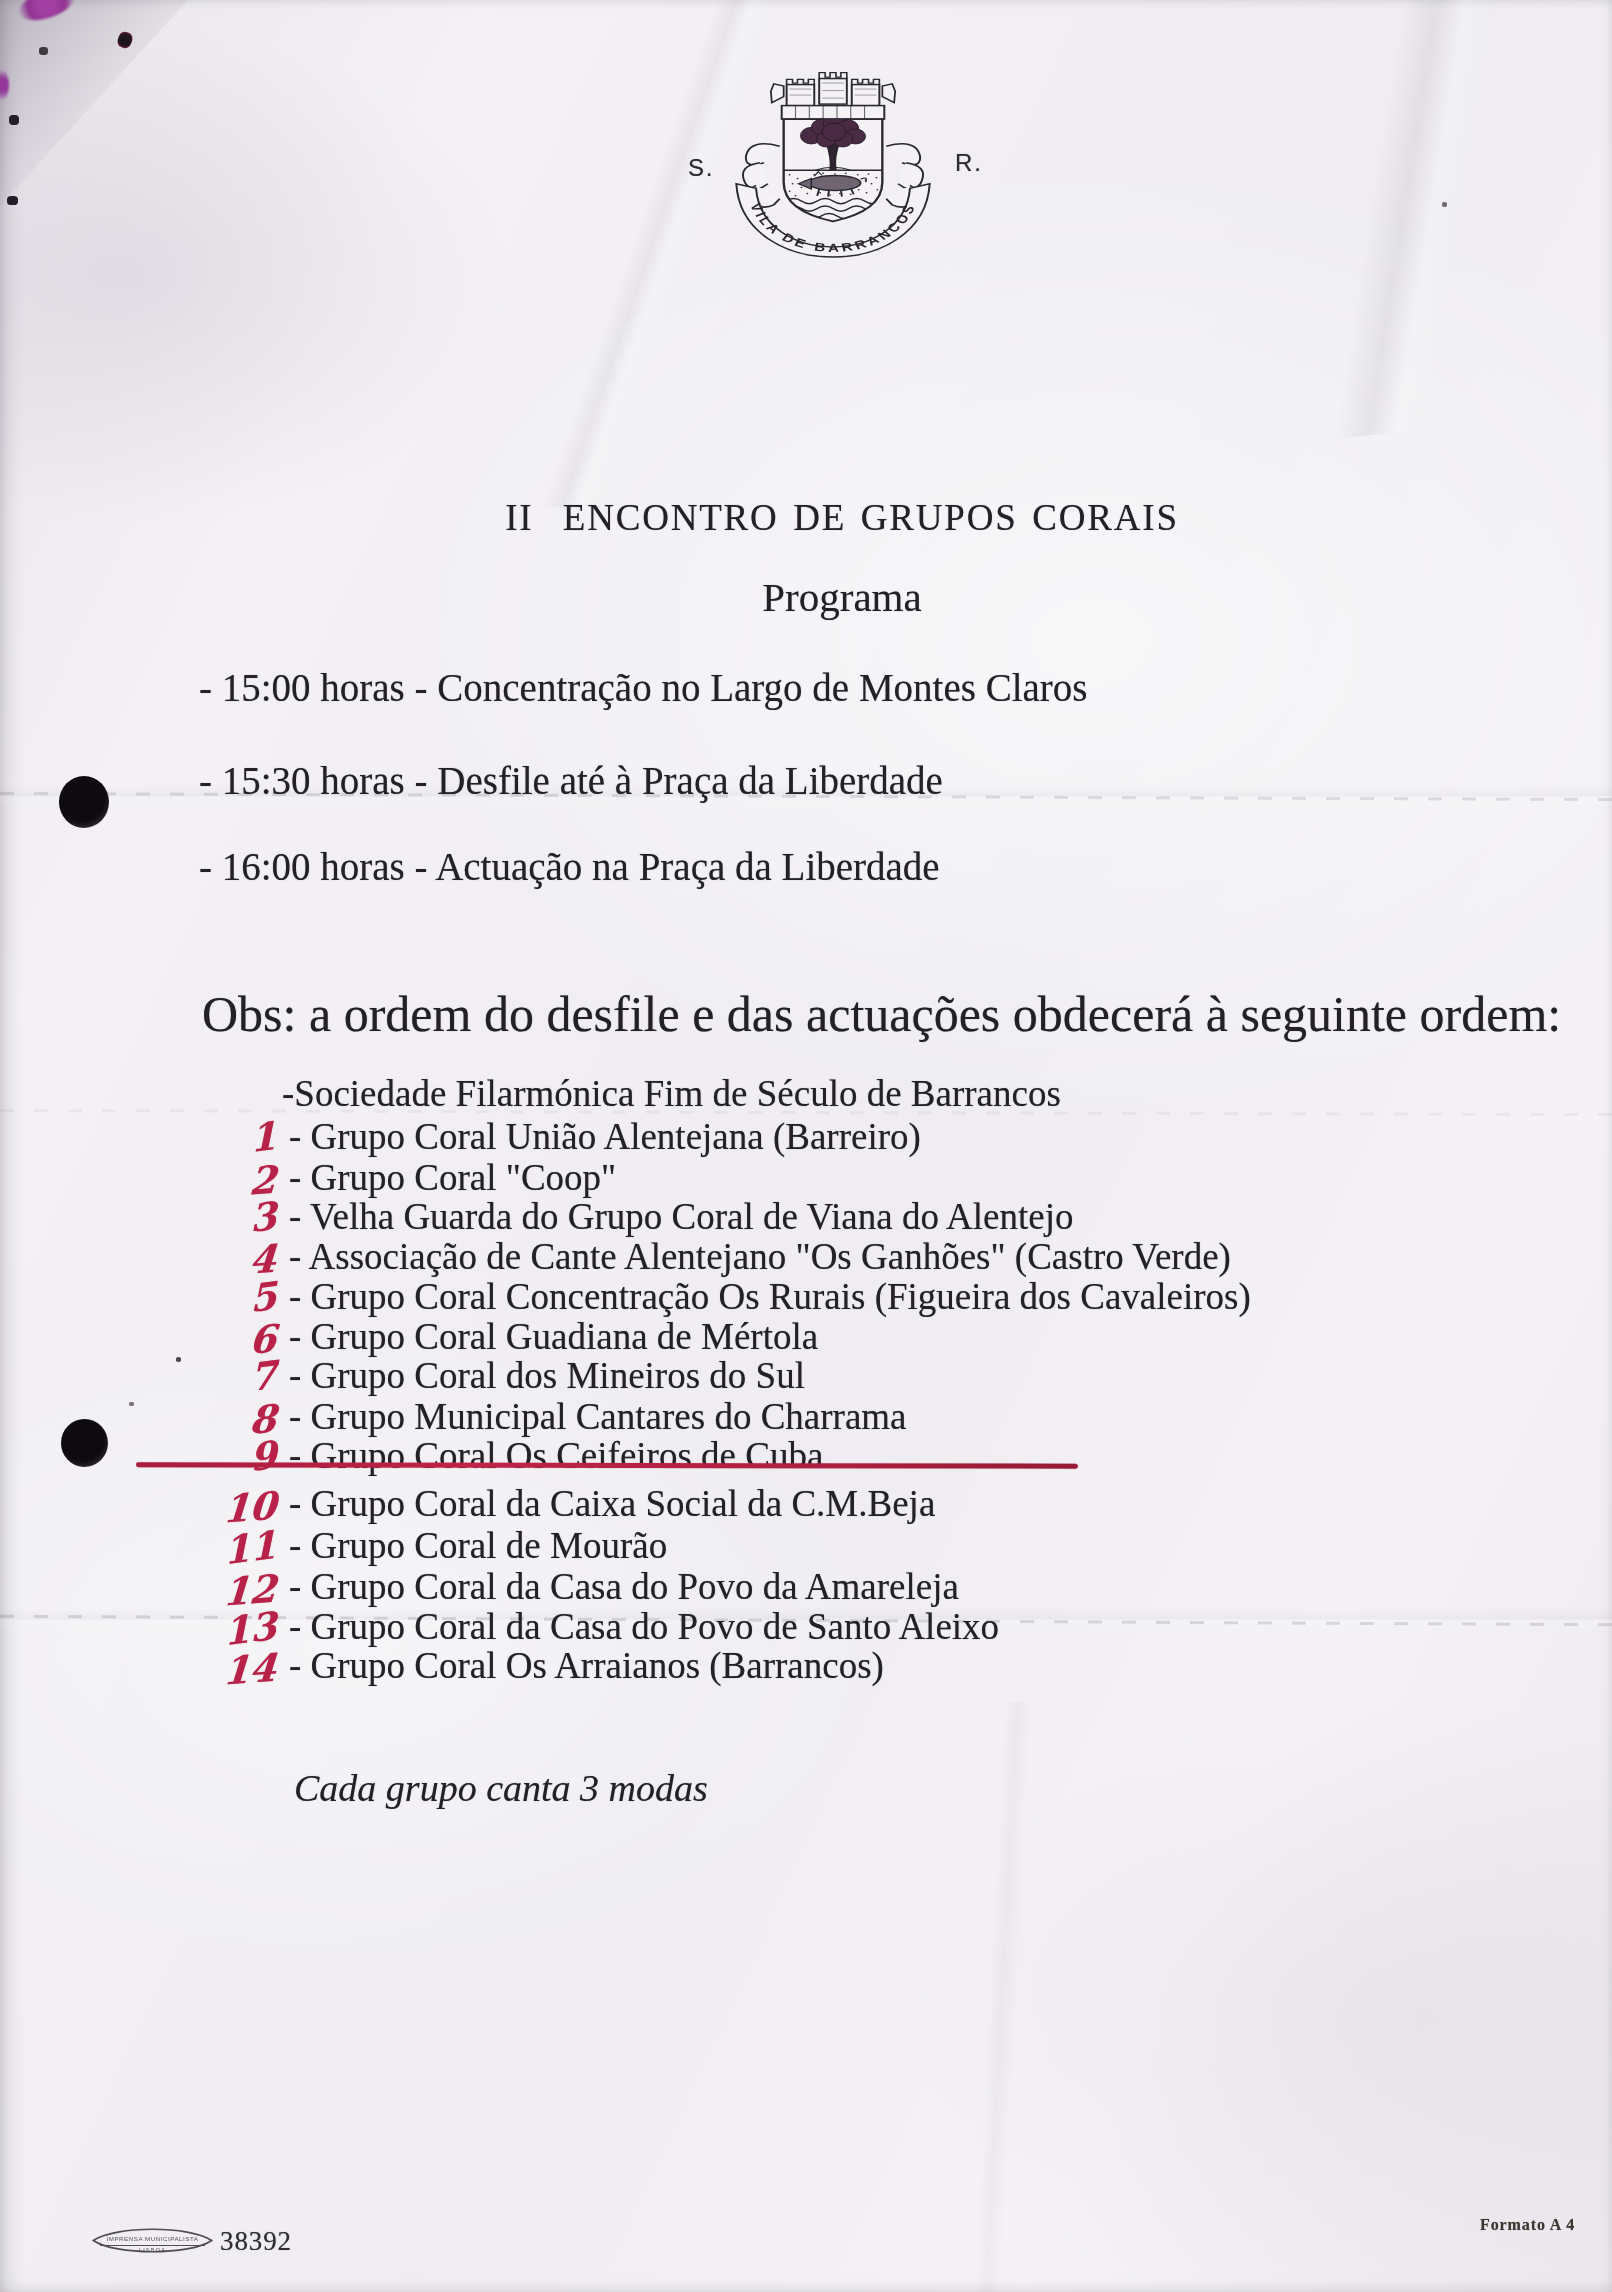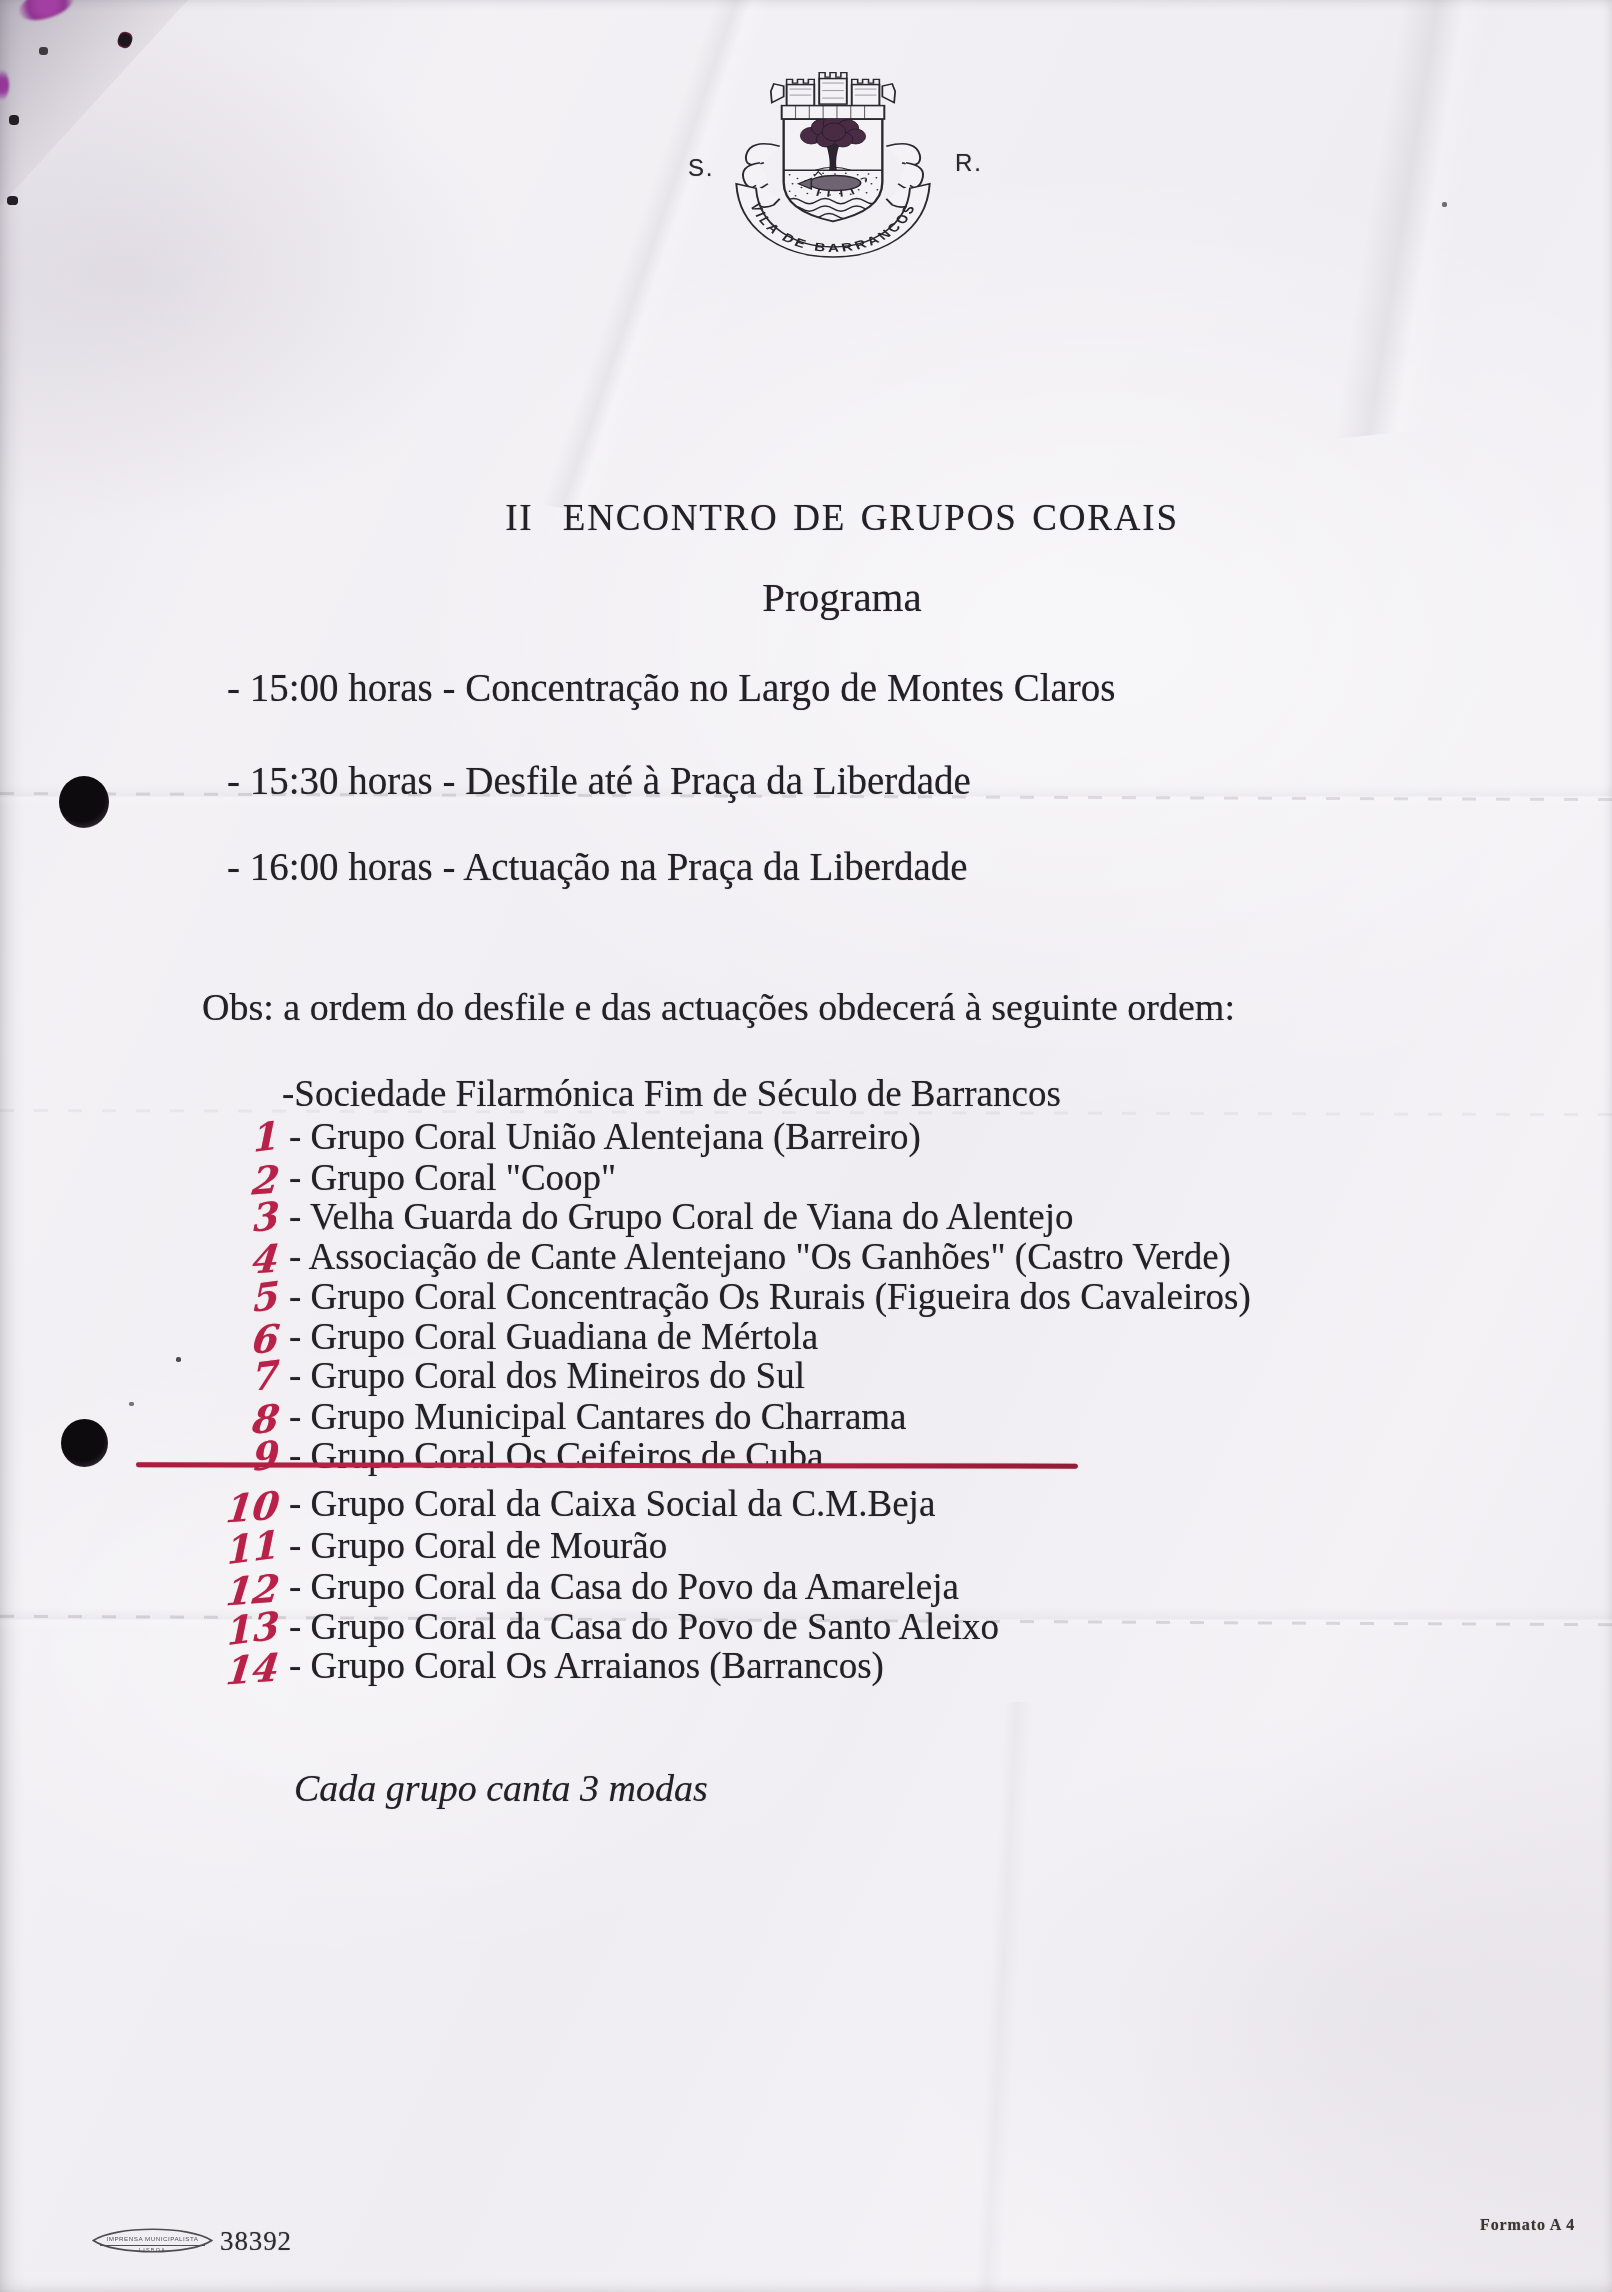--- a/index.html
+++ b/index.html
@@ -36,25 +36,25 @@
   }
   .s-letter{ left:688px; top:154px; }
   .r-letter{ left:955px; top:149px; }
 
   
   .centered{ left:36px; width:1612px; text-align:center; }
   .doc-title{ top:496px; font-size:37px; letter-spacing:1.8px; word-spacing:3.6px; white-space:pre; }
   .doc-subtitle{ top:573px; font-size:41px; }
 
   
-  .sched{ left:199px; font-size:39px;margin-left:28px; }
+  .sched{ left:199px; font-size:39px; }
   .sched-0{ top:665px; } .sched-1{ top:758px; } .sched-2{ top:844px; }
 
   
-  .note-line{ left:202px; top:985px; font-size:38px; }
+  .note-line{ left:202px; top:985px; font-size:50px; }
   .lineup-intro{ left:282px; top:1072px; font-size:37px; }
   .row{ left:224px; font-size:37px; white-space:nowrap; }
   .row .num{
     display:inline-block; width:56px; text-align:right; margin-right:9px;
     font-family:"DejaVu Serif",serif; font-style:italic; font-weight:bold;
     color:#b82148; font-size:38px;
     transform:rotate(-7deg) skewX(-8deg) translateY(2.7px);
     text-shadow:0 0 0.9px rgba(184,33,72,.55);
   }
   .row:nth-child(even) .num{ transform:rotate(-4deg) skewX(-11deg) translateY(4.5px); }

